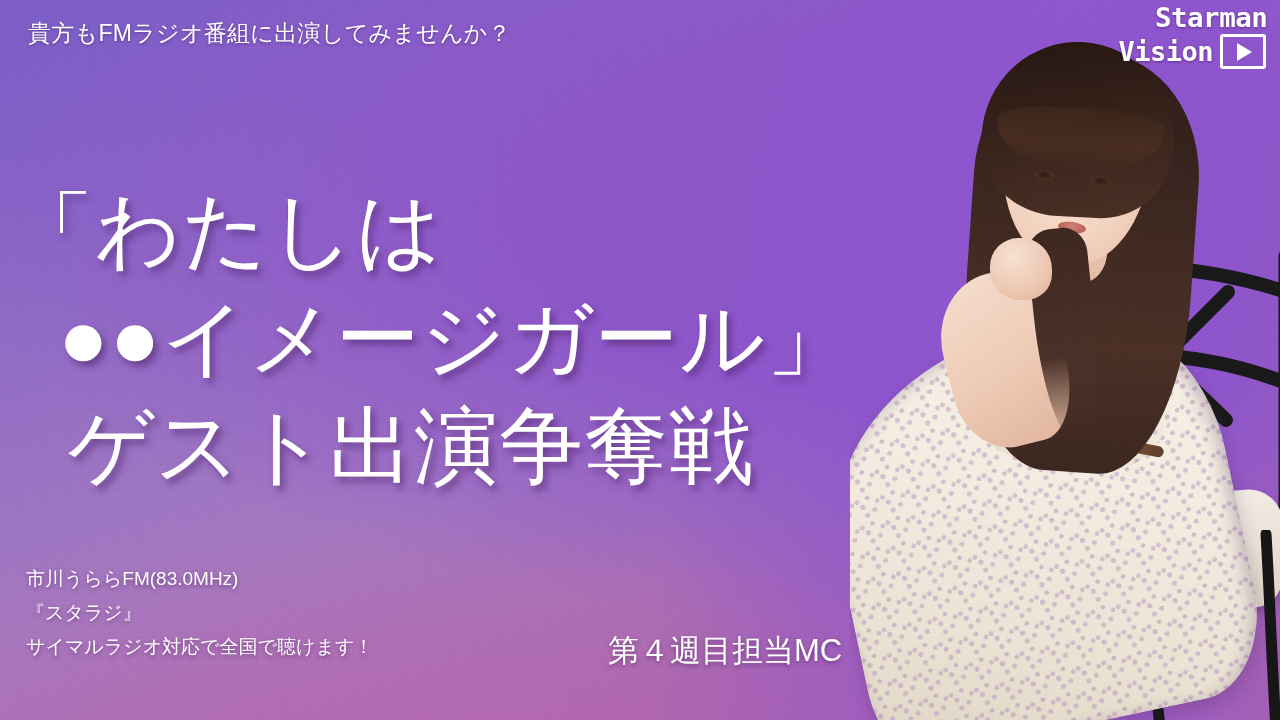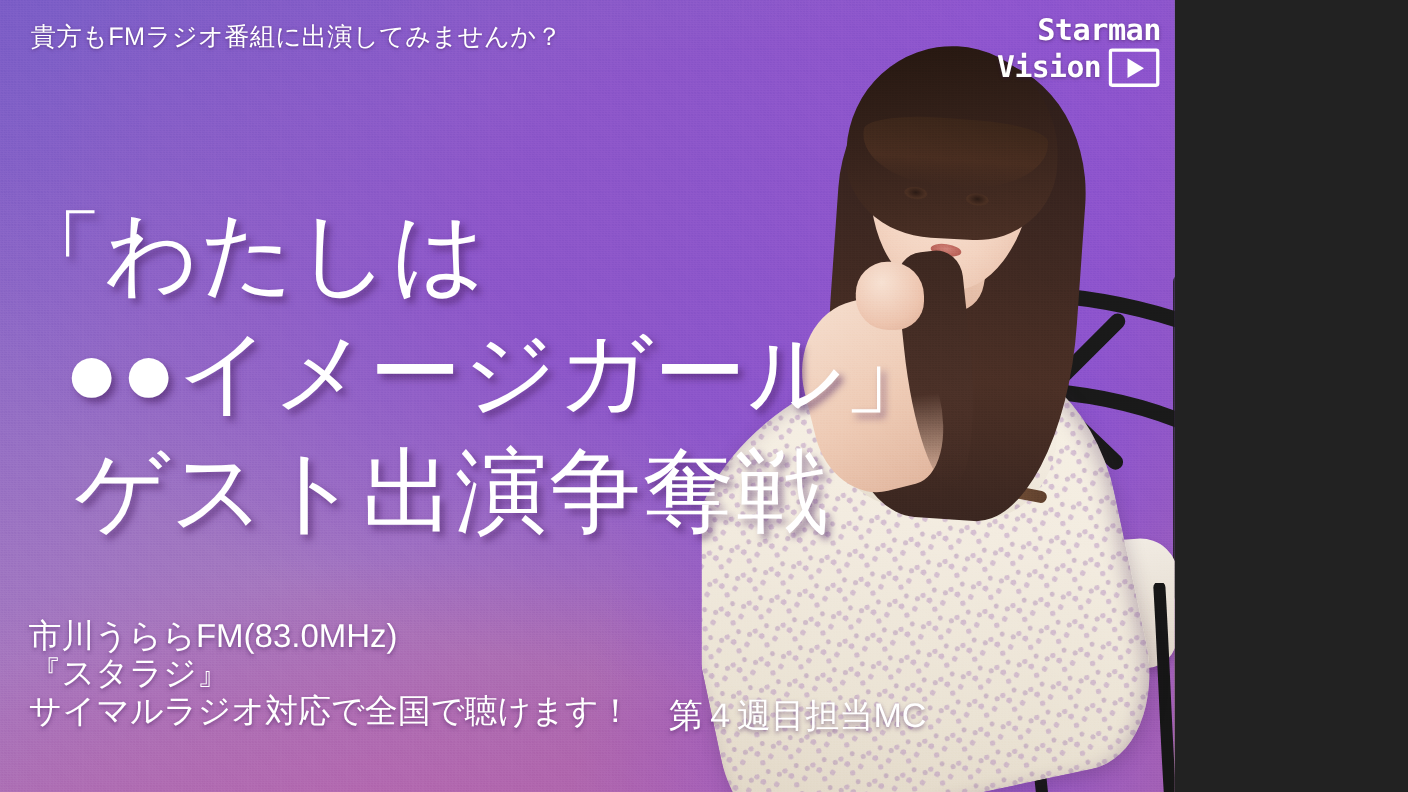--- a/index.html
+++ b/index.html
@@ -3,21 +3,21 @@
 <meta charset="utf-8">
 <title>Starman Vision</title>
 <style>
   html, body {
     margin: 0;
     padding: 0;
     background: #222;
   }
   #stage {
     position: relative;
-    width: 1068px;
+    width: 1280px;
     height: 720px;
     overflow: hidden;
     font-family: "Liberation Sans", "DejaVu Sans", sans-serif;
     background: #4d7c0f;
     user-select: none;
   }
 
   
   .bg-base {
     position: absolute;
@@ -258,21 +258,20 @@
   .logo {
     position: absolute;
     right: 14px;
     top: 4px;
     display: flex;
     flex-direction: column;
     align-items: flex-end;
     line-height: 1;
     color: #fff;
     text-shadow: 0 1px 3px rgba(50,20,70,0.5);
-    margin-top: 10px;
   }
   .logo-top {
     font-family: "DejaVu Sans Mono", "Liberation Mono", monospace;
     font-size: 27px;
     font-weight: bold;
     letter-spacing: -0.5px;
     transform: scaleX(1.02);
   }
   .logo-row {
     display: flex;
@@ -319,21 +318,21 @@
   .title .l1 { display: block; }
   .title .l2 { display: block; padding-left: 48px; }
   .title .l3 { display: block; padding-left: 58px; }
 
   
   .info-left {
     position: absolute;
     left: 26px;
     top: 562px;
     color: #ffffff;
-    font-size: 30px;
+    font-size: 19px;
     font-weight: 500;
     line-height: 34px;
     text-shadow: 0 2px 4px rgba(65,28,90,0.55);
     white-space: nowrap;
   }
   .info-right {
     position: absolute;
     left: 608px;
     top: 634px;
     color: #ffffff;

